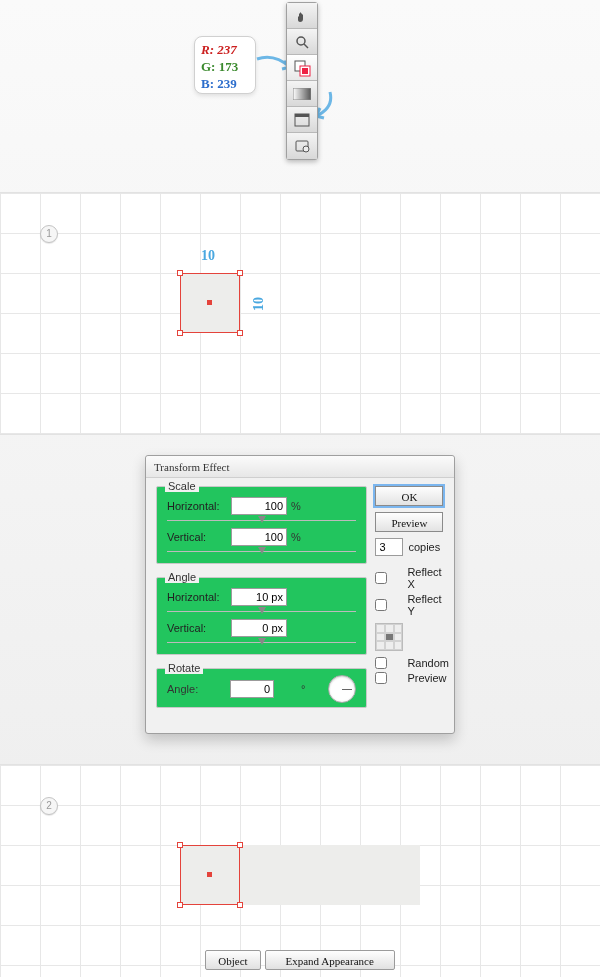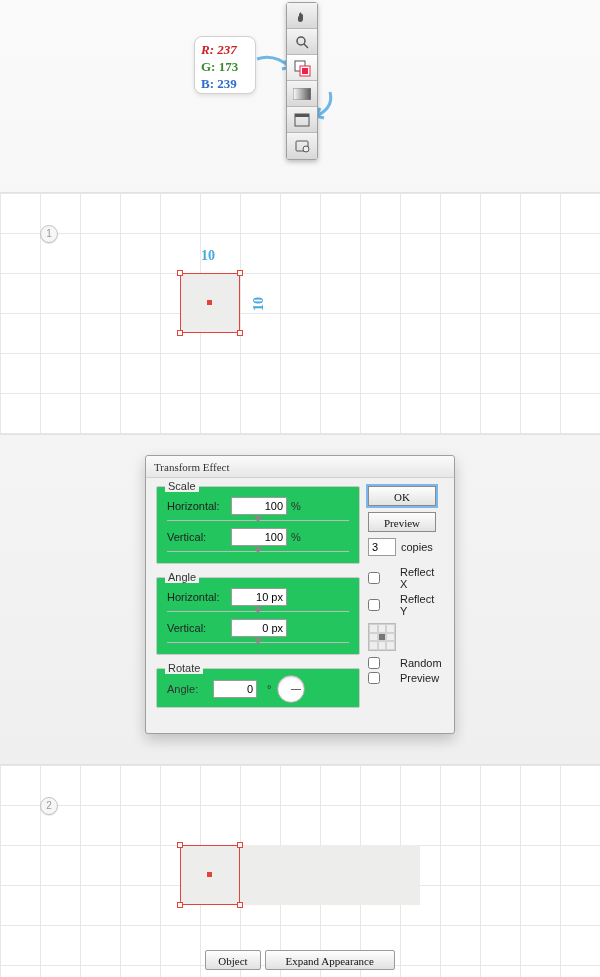--- a/index.html
+++ b/index.html
@@ -45,21 +45,21 @@
   .col-right { width:76px; margin-left:8px; font-size:11px; color:#222; }
   .fieldset { border:1px solid #c8c8c8; border-radius:2px; margin-bottom:13px; padding:6px 10px 4px; position:relative; background:#22c55e; }
   .fieldset > .legend { position:absolute; top:-7px; left:8px; background:#f1f1f1; padding:0 3px; font-size:11px; color:#333; }
   .row { display:flex; align-items:center; margin:4px 0 2px; }
   .row label { width:64px; color:#222; }
   .row input[type="text"] { width:56px; height:18px; border:1px solid #9b9b9b; font-size:11px; padding:0 3px; text-align:right; background:#fff; }
   .unit { margin-left:4px; color:#333; }
   .slider { height:7px; position:relative; margin:2px 0 4px; }
   .slider::before { content:""; position:absolute; left:0; right:0; top:3px; border-top:1px solid #bbb; }
   .slider .tri { position:absolute; left:50%; top:-1px; margin-left:-4px; width:0; height:0; border-left:4px solid transparent; border-right:4px solid transparent; border-top:7px solid #888; }
-  .rotate-row { display:flex; align-items:center; gap:6px; }
+  .rotate-row { display:flex; align-items:center; gap:23px; }
   .rotate-row input { width:44px; height:18px; border:1px solid #9b9b9b; text-align:right; padding:0 3px; font-size:11px; background:#fff;}
   .angle-dial { width:28px; height:28px; border-radius:50%; background:radial-gradient(#fff 58%,#e9e9e9); border:1px solid #aaa; position:relative; box-shadow:inset 0 1px 2px rgba(0,0,0,.15); }
   .angle-dial .hand { position:absolute; left:50%; top:50%; width:10px; height:1px; background:#666; transform-origin:left center; transform:rotate(0deg); }
   .dlg-btn { display:block; width:68px; height:20px; margin-bottom:6px; border:1px solid #8a8a8a; border-radius:0; background:linear-gradient(#fefefe,#e3e3e3); font:11px/18px "Segoe UI"; color:#111; text-align:center; }
   .dlg-btn.default { outline:2px solid #7bb6ef; outline-offset:0; }
   .copies-row { margin-top:6px; display:flex; align-items:center; gap:5px; margin-bottom:10px;}
   .copies-row input { width:28px; height:18px; border:1px solid #9b9b9b; background:#fff; font-size:11px; text-align:left; padding:0 3px;}
   .chk-row { display:flex; align-items:center; gap:20px; margin:3px 0; }
   .chk-row input { width:12px; height:12px; margin:0; }
   .nine { width:28px; height:28px; border:1px solid #bbb; background:#eee; margin:6px 0; display:grid; grid-template:repeat(3,1fr)/repeat(3,1fr); }

